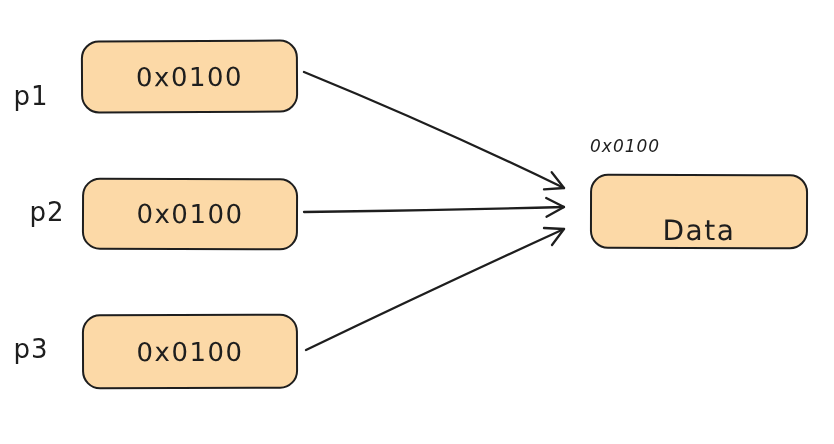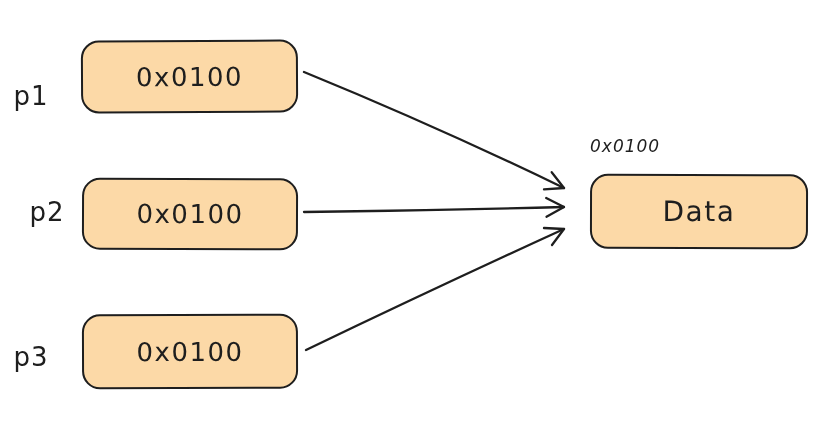--- a/index.html
+++ b/index.html
@@ -42,24 +42,24 @@
     color:var(--text);
   }
   
   .node.n1{transform:rotate(-0.3deg);}
   .node.n2{transform:rotate(0.2deg);}
   .node.n3{transform:rotate(-0.2deg);}
   .node.target{transform:rotate(0.15deg);}
   .box-p1{left:81px;top:40px;width:217px;height:73px;}
   .box-p2{left:82px;top:178px;width:216px;height:72px;}
   .box-p3{left:82px;top:314px;width:216px;height:75px;}
-  .box-data{left:590px;top:174px;width:218px;height:75px;font-size:28px;}
+  .box-data{left:590px;top:174px;width:218px;height:75px;font-size:28px;align-items:flex-end;}
   .lbl-p1{left:8px;top:57px;margin-top:24px;}
   .lbl-p2{left:24px;top:197px;}
-  .lbl-p3{left:8px;top:342px;}
+  .lbl-p3{left:8px;top:334px;}
   .addr-label{
     position:absolute;
     left:590px;top:136px;
     font-size:17px;
     font-style:italic;
     letter-spacing:1px;
     color:var(--text);
   }
 </style>
 </head>

